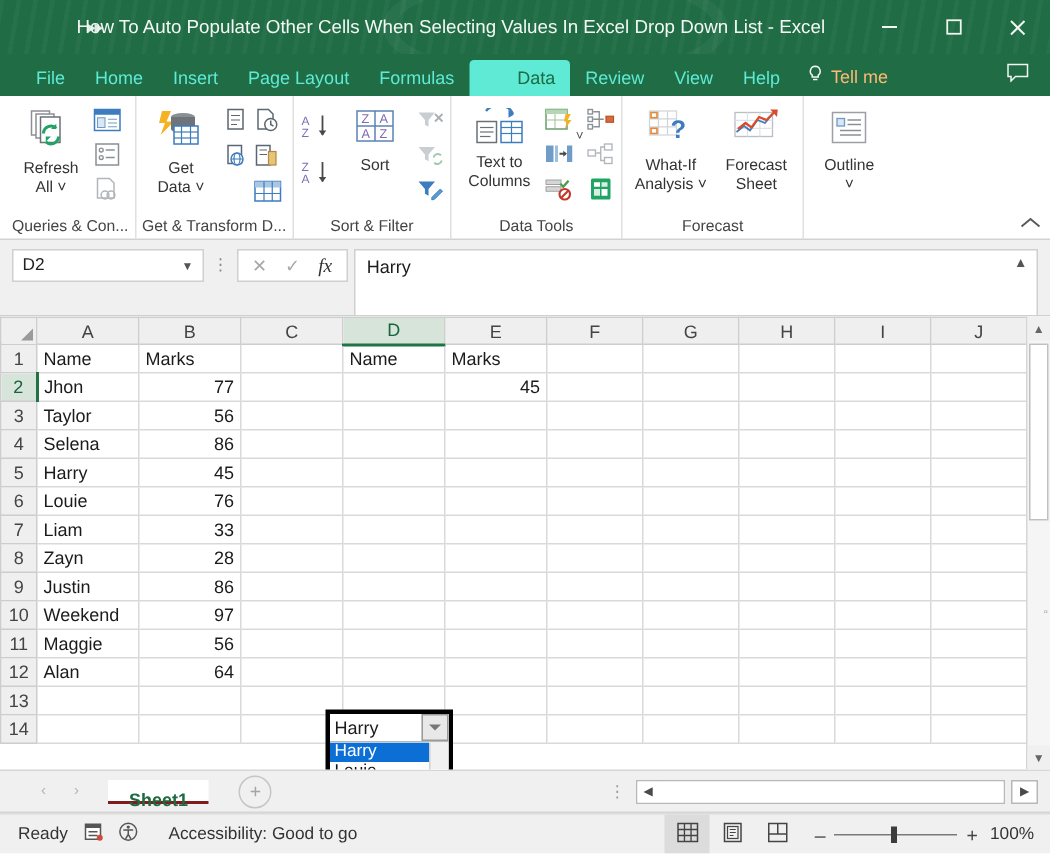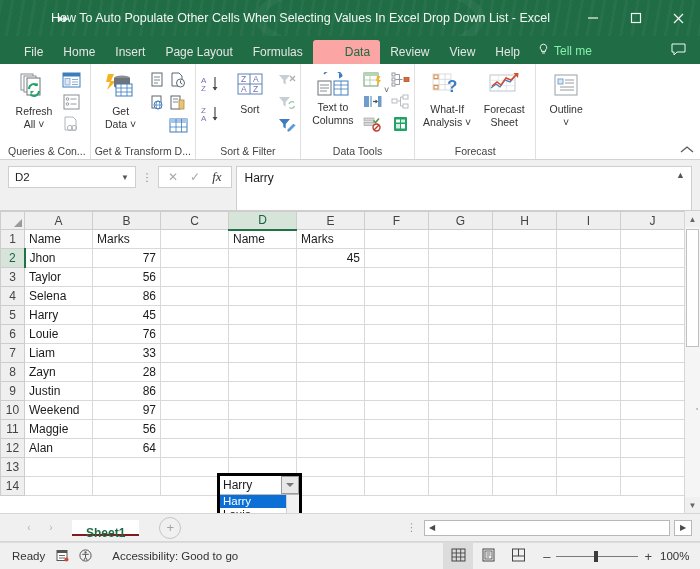--- a/index.html
+++ b/index.html
@@ -53,33 +53,33 @@
   .wbtn svg { display: block; }
 
   
   .ribbon-tabs {
     height: 28px; background: #1f6c45;
     display: flex; align-items: flex-end;
     flex: 0 0 28px; position: relative;
     padding-left: 14px;
   }
   .rtab {
-    font-size: 12px; color: #e5e5e5;
+    font-size: 12px; color: #5eead4;
     padding: 4px 10px 5px 10px;
     height: 24px; line-height: 16px;
     white-space: nowrap;
   }
   .rtab.active {
-    background: #fca5a5; color: #1d6a43;
+    background: #5eead4; color: #1d6a43;
     border-radius: 3px 3px 0 0;
     padding-left: 32px;
   }
   .rtab-lightbulb {
     display: flex; align-items: center; gap: 5px;
-    font-size: 12px; color: #86efac; padding: 4px 8px 5px 8px;
+    font-size: 12px; color: #fdba74; padding: 4px 8px 5px 8px;
   }
   .rtab-comment { margin-left: auto; padding: 3px 14px 4px 0; color:#f2f8f4; }
 
   
   .ribbon {
     flex: 0 0 96px;
     background: #ffffff;
     border-bottom: 1px solid #d2d2d2;
     display: flex; position: relative;
     padding-left: 4px;

